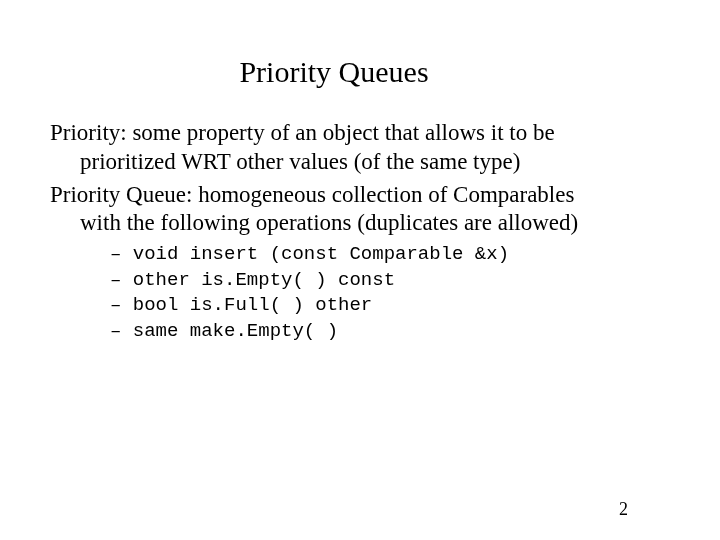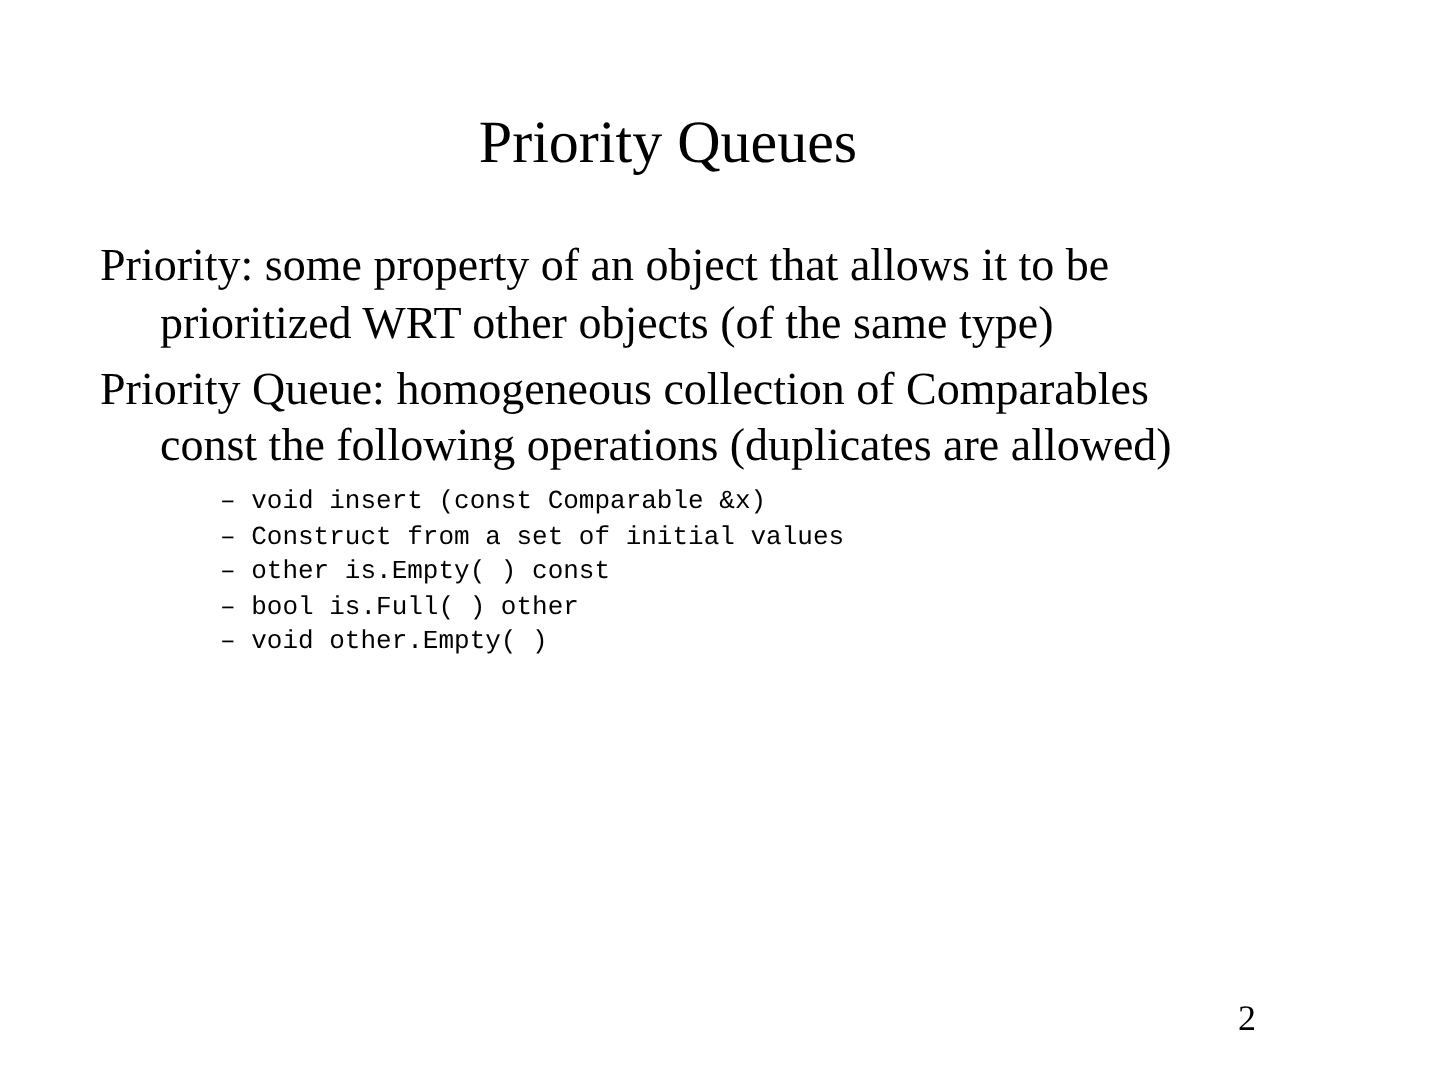--- a/index.html
+++ b/index.html
@@ -30,46 +30,45 @@
   }
   .para {
     margin: 0 0 4px 0;
     padding-left: 30px;
     text-indent: -30px;
   }
   .ops {
     margin-top: 0;
     padding-left: 60px;
     font-family: "Courier New", Courier, monospace;
-    font-size: 13px;
+    font-size: 19px;
     line-height: 1.35;
   }
   .op-line {
     white-space: pre;
   }
   .page-num {
     position: absolute;
     right: 40px;
     bottom: 20px;
     font-size: 18px;
   }
 </style>
 </head>
 <body>
 
 <div class="slide">
   <h1 class="title">Priority Queues</h1>
 
   <div class="body-text">
-    <p class="para">Priority: some property of an object that allows it to be prioritized WRT other objects (of the same type)</p>
-    <p class="para">Priority Queue: homogeneous collection of Comparables const the following operations (duplicates are allowed)</p>
+    <p class="para">Priority: some property of an object that allows it to be prioritized WRT other values (of the same type)</p>
+    <p class="para">Priority Queue: homogeneous collection of Comparables with the following operations (duplicates are allowed)</p>
 
     <div class="ops">
       <div class="op-line">– void insert (const Comparable &amp;x)</div>
-      <div class="op-line">– Construct from a set of initial values</div>
       <div class="op-line">– other is.Empty( ) const</div>
       <div class="op-line">– bool is.Full( ) other</div>
-      <div class="op-line">– void other.Empty( )</div>
+      <div class="op-line">– same make.Empty( )</div>
     </div>
   </div>
 
   <div class="page-num">2</div>
 </div>
 
 </body></html>

